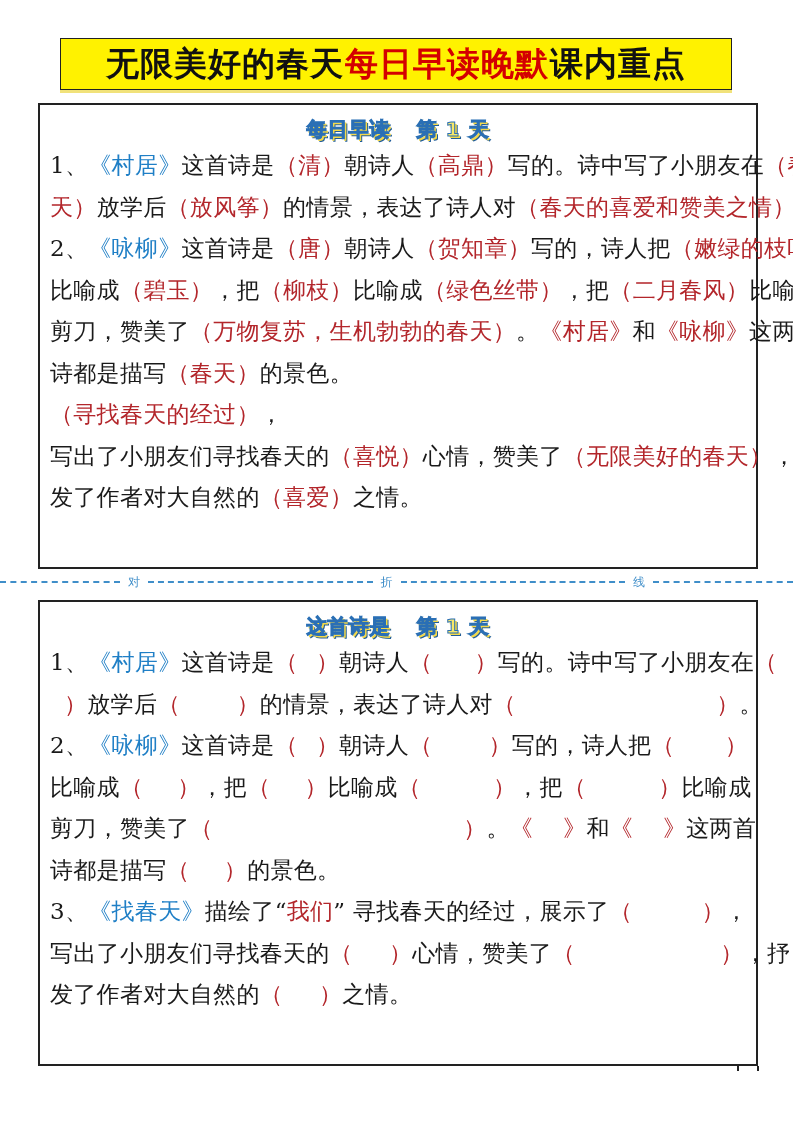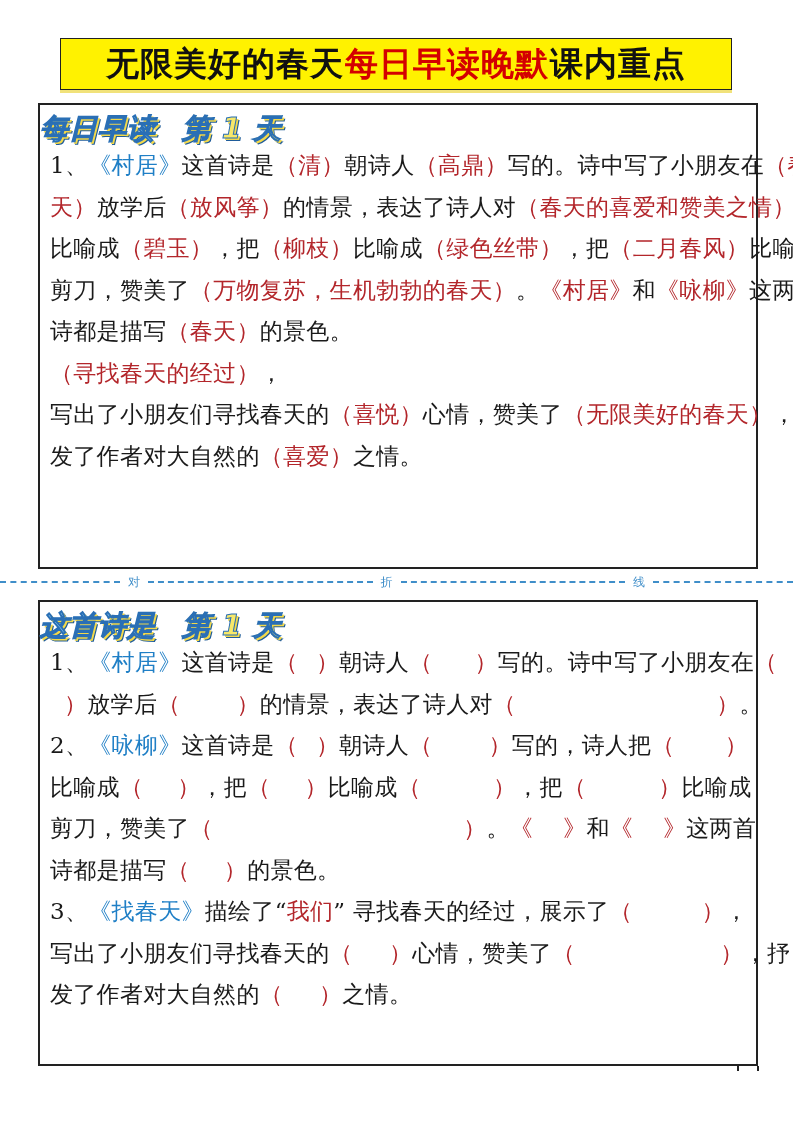--- a/index.html
+++ b/index.html
@@ -17,23 +17,23 @@
   .title-bar .t2 { color: #d40000; margin: 0 1px; }
 
   .box {
     position: absolute; left: 38px; width: 720px; box-sizing: border-box;
     border: 2px solid #222; background: #fff;
   }
   .box.top { top: 103px; height: 466px; }
   .box.bottom { top: 600px; height: 466px; }
 
   .box-head {
-    position: absolute; top: 6px; left: 0; right: 0; text-align: left;
-    font-family: "DejaVu Sans", sans-serif; font-weight: bold; font-size: 28px;
-    letter-spacing: 1px; line-height: 36px; font-style: italic;
+    position: absolute; top: 6px; left: 0; right: 0; text-align: center;
+    font-family: "DejaVu Sans", sans-serif; font-weight: bold; font-size: 20px;
+    letter-spacing: 1px; line-height: 36px;
   }
   .box-head span {
     color: #8fd0f5;
     -webkit-text-stroke: 1px #2a6fb5;
     text-shadow: 2px 2px 0 #f3d94a, 3px 3px 0 #1f5c9a;
   }
   .box-head .day { margin-left: 26px; color: #f7e86a; }
 
   .content {
     position: absolute; top: 40px; left: 10px; right: 8px;
@@ -77,20 +77,26 @@
       <span><span class="paren">（</span><span class="red">春</span></span>
     </div>
 
     <div class="line justify">
       <span>
         <span class="red">天</span><span class="paren">）</span><span>放学后</span><span class="paren">（</span><span class="red">放风筝</span><span class="paren">）</span><span>的情景，表达了诗人对</span><span class="paren">（</span><span class="red">春天的喜爱和赞美之情</span><span class="paren">）</span>
       </span>
       <span>。</span>
     </div>
 
+    <div class="line justify">
+      <span>
+        <span>2、</span><span class="blue">《咏柳》</span><span>这首诗是</span><span class="paren">（</span><span class="red">唐</span><span class="paren">）</span><span>朝诗人</span><span class="paren">（</span><span class="red">贺知章</span><span class="paren">）</span><span>写的，诗人把</span>
+      </span>
+      <span><span class="paren">（</span><span class="red">嫩绿的枝叶</span><span class="paren">）</span></span>
+    </div>
 
     <div class="line justify">
       <span>比喻成</span>
       <span><span class="paren">（</span><span class="red">碧玉</span><span class="paren">）</span></span>
       <span>，把</span>
       <span><span class="paren">（</span><span class="red">柳枝</span><span class="paren">）</span></span>
       <span>比喻成</span>
       <span><span class="paren">（</span><span class="red">绿色丝带</span><span class="paren">）</span></span>
       <span>，把</span>
       <span><span class="paren">（</span><span class="red">二月春风</span><span class="paren">）</span></span>

